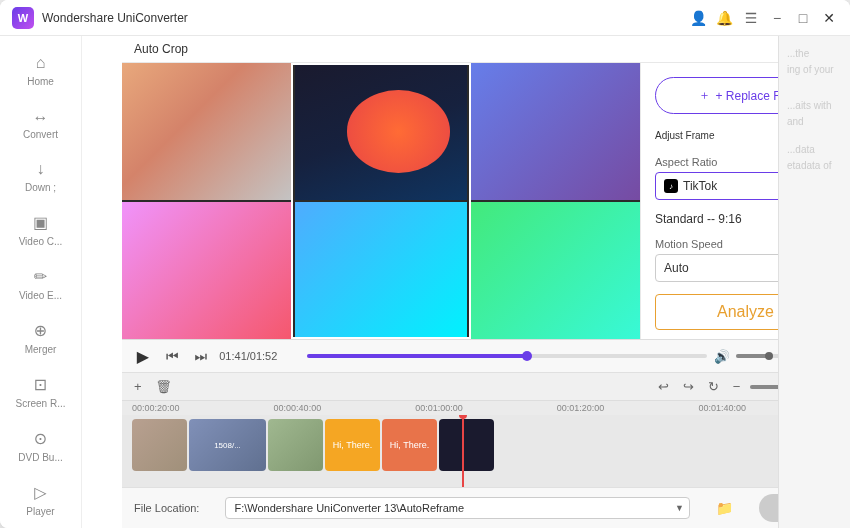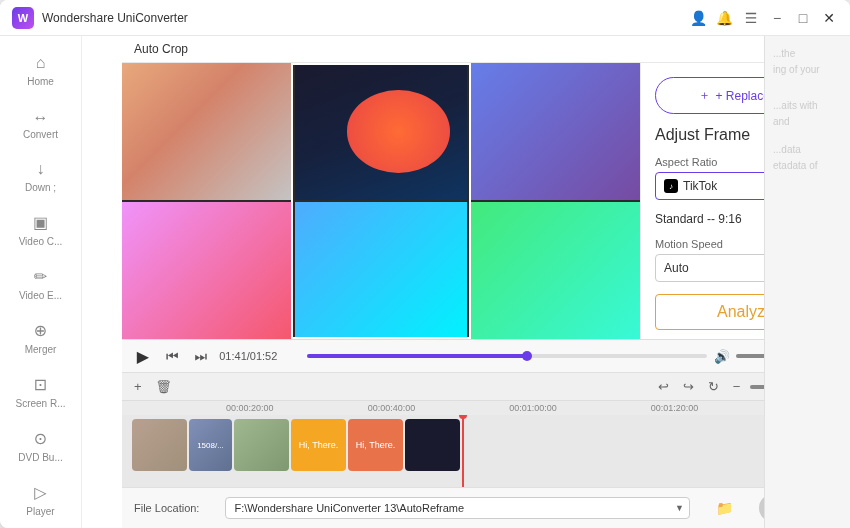--- a/index.html
+++ b/index.html
@@ -206,21 +206,21 @@
       font-size: 12px;
       cursor: pointer;
       display: flex;
       align-items: center;
       justify-content: center;
       gap: 5px;
       font-weight: 500;
     }
 
     .section-label {
-      font-size: 16px;
+      font-size: 10px;
       color: #333;
       font-weight: 500;
       display: flex;
       align-items: center;
       justify-content: space-between;
     }
 
     .toggle-switch {
       width: 34px;
       height: 18px;
@@ -471,21 +471,21 @@
       padding: 2px 10px;
       background: #ebebeb;
       font-size: 9px;
       color: #888;
       gap: 0;
       overflow: hidden;
     }
 
     .ruler-mark {
       flex: 1;
-      text-align: right;
+      text-align: left;
     }
 
     
     .timeline-tracks {
       background: #e8e8e8;
       height: 72px;
       position: relative;
       overflow: hidden;
     }
 
@@ -500,21 +500,21 @@
     .clip {
       height: 52px;
       border-radius: 4px;
       overflow: hidden;
       cursor: pointer;
       flex-shrink: 0;
       position: relative;
     }
 
     .clip-1 { width: 55px; background: linear-gradient(135deg, #b8a090 0%, #a0907a 100%); }
-    .clip-2 { width: 43px; background: linear-gradient(135deg, #8090b8 0%, #607090 100%); display: flex; align-items: center; justify-content: center; }
+    .clip-2 { width: 77px; background: linear-gradient(135deg, #8090b8 0%, #607090 100%); display: flex; align-items: center; justify-content: center; }
     .clip-3 { width: 55px; background: linear-gradient(135deg, #a0b890 0%, #809870 100%); }
     .clip-4 { width: 55px; background: #f5a623; display: flex; align-items: center; justify-content: center; color: #fff; font-size: 9px; text-align: center; padding: 2px; }
     .clip-5 { width: 55px; background: #e8734a; display: flex; align-items: center; justify-content: center; color: #fff; font-size: 9px; text-align: center; padding: 2px; }
     .clip-6 { width: 55px; background: #1a1a2e; display: flex; align-items: center; justify-content: center; }
 
     .playhead {
       position: absolute;
       top: 0;
       bottom: 0;
       width: 2px;
@@ -588,21 +588,21 @@
       color: #888;
       cursor: pointer;
       text-decoration: underline;
     }
 
     
     .bg-text {
       position: absolute;
       top: 36px;
       right: 0;
-      width: 86px;
+      width: 72px;
       height: calc(100% - 36px);
       background: #f5f5f5;
       border-left: 1px solid #e0e0e0;
       padding: 10px 8px;
       font-size: 10px;
       color: #bbb;
       overflow: hidden;
     }
   </style>
 </head>

